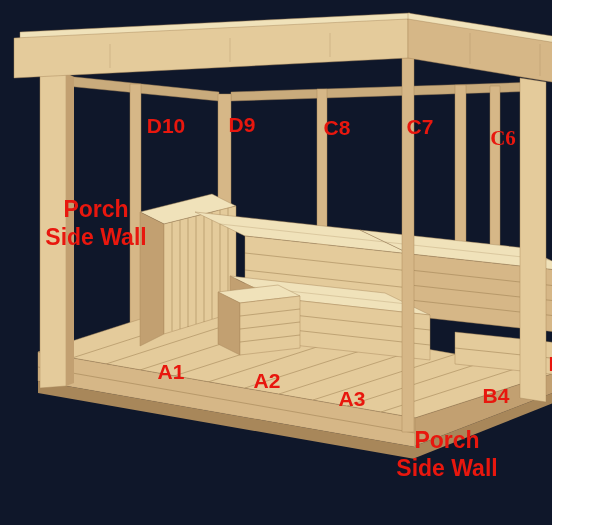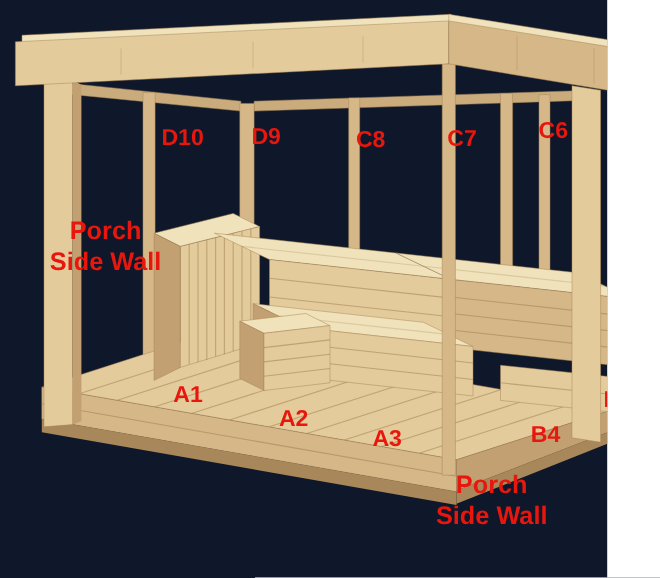--- a/index.html
+++ b/index.html
@@ -141,23 +141,23 @@
         <line class="grain-soft" x1="540" y1="44" x2="540" y2="76"></line>
       </g>
       <polygon class="w-side" points="574,86 588,88 588,101 574,99"></polygon>
     </g>
   </svg>
 
   <div class="lbl part" style="left:166px;top:115px;">D10</div>
   <div class="lbl part" style="left:242px;top:114px;">D9</div>
   <div class="lbl part" style="left:337px;top:117px;">C8</div>
   <div class="lbl part" style="left:420px;top:116px;">C7</div>
-  <div class="lbl part" style="left:503px;top:108px;">C6</div>
+  <div class="lbl part" style="left:503px;top:128px;font-family:Liberation Serif, serif;">C6</div>
 
-  <div class="lbl part" style="left:171px;top:348px;">A1</div>
+  <div class="lbl part" style="left:171px;top:361px;">A1</div>
   <div class="lbl part" style="left:267px;top:370px;">A2</div>
   <div class="lbl part" style="left:352px;top:388px;">A3</div>
   <div class="lbl part" style="left:496px;top:385px;">B4</div>
   <div class="lbl part" style="left:562px;top:353px;">B5</div>
 
   <div class="lbl wall" style="left:96px;top:196px;">
     <div>Porch</div>
     <div>Side Wall</div>
   </div>
   <div class="lbl wall" style="left:447px;top:427px;">

